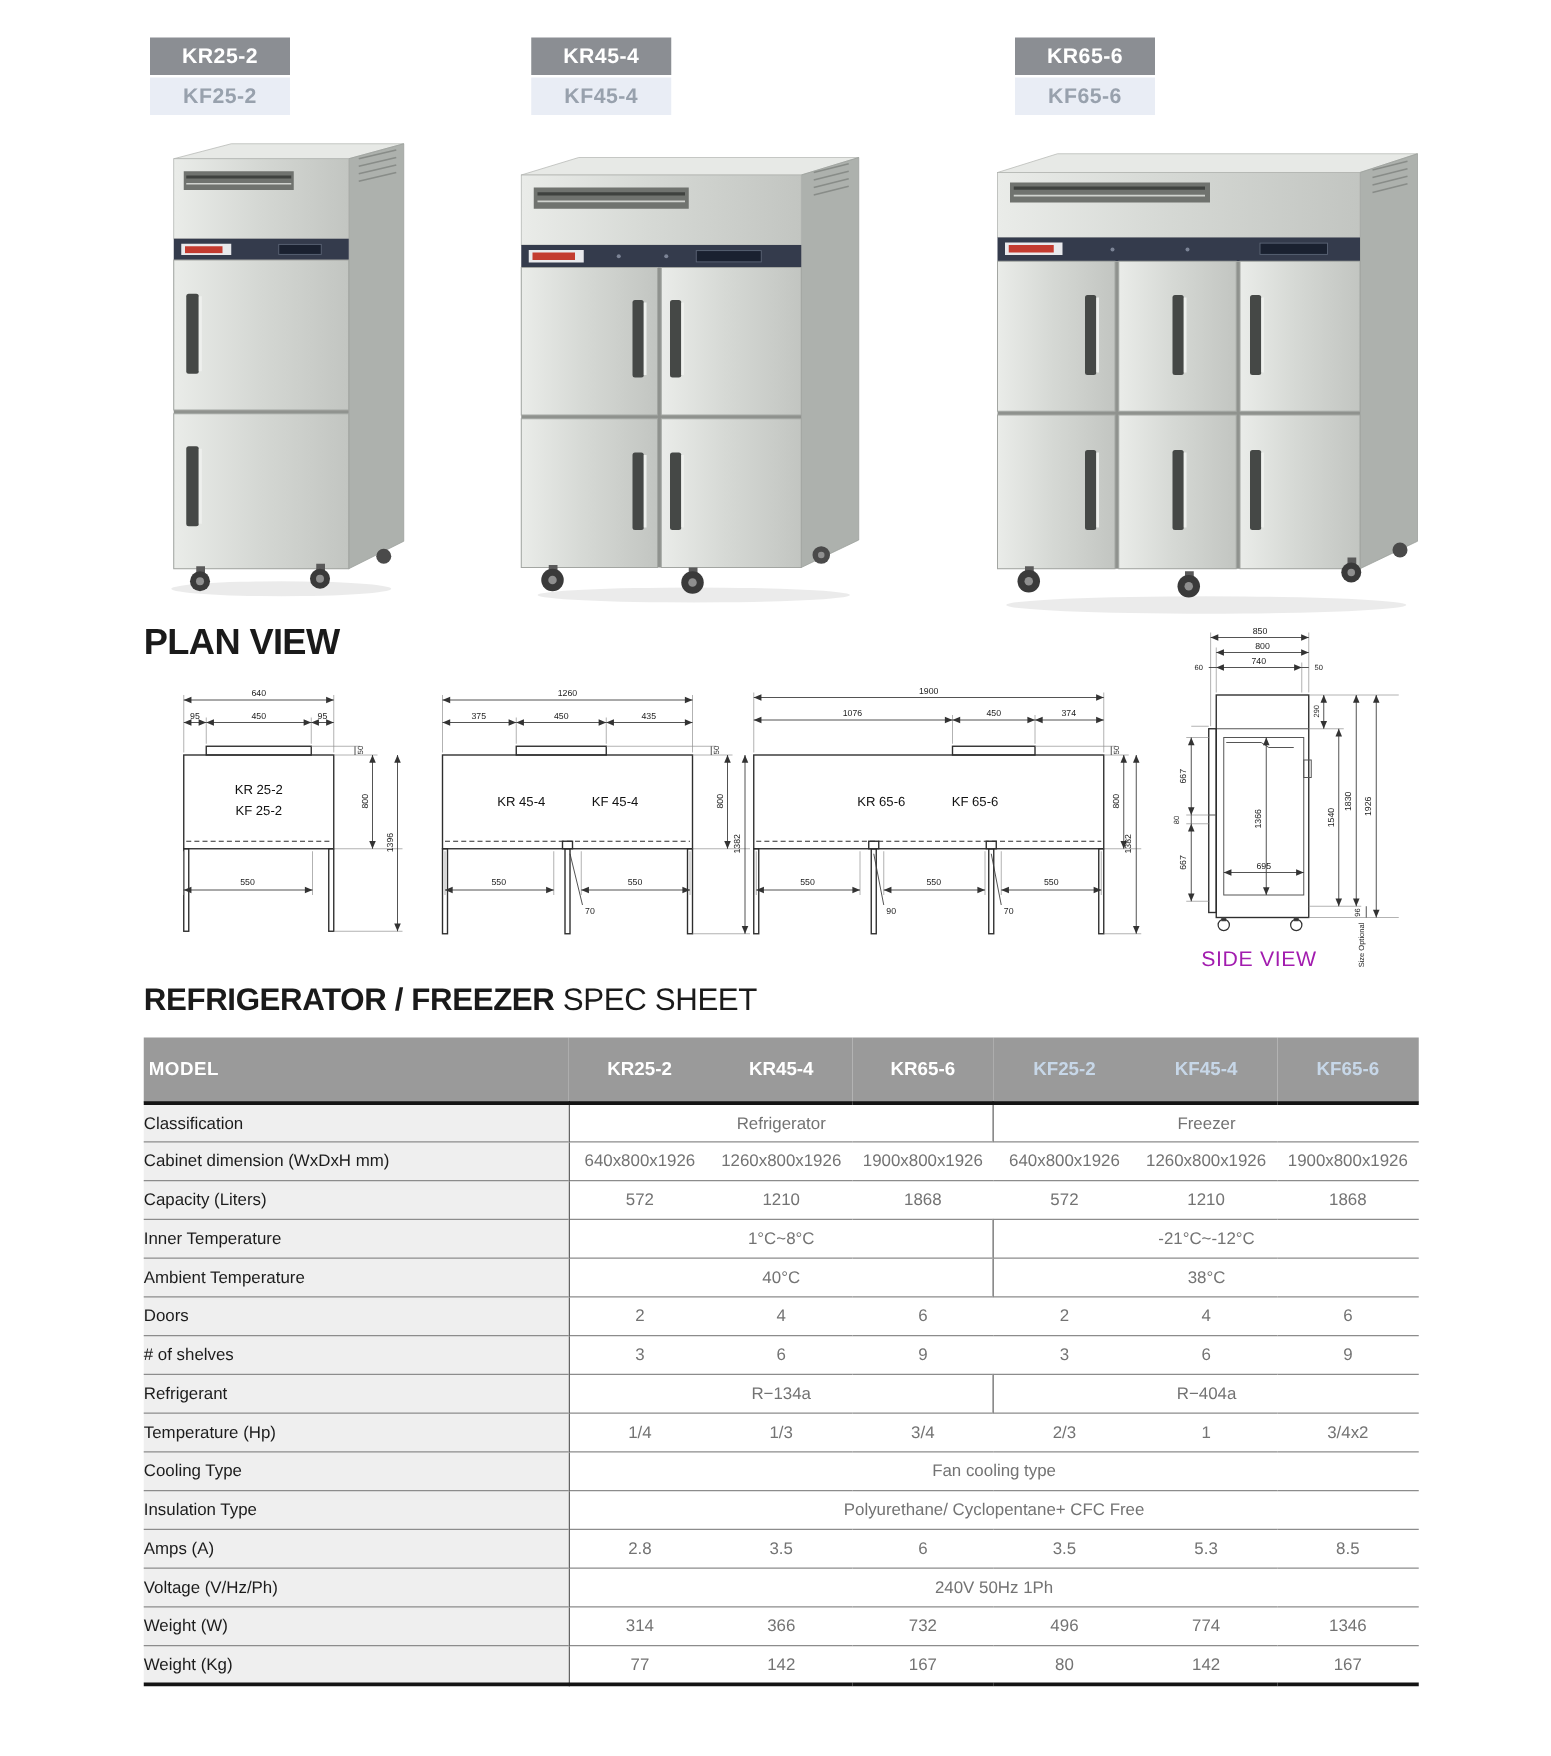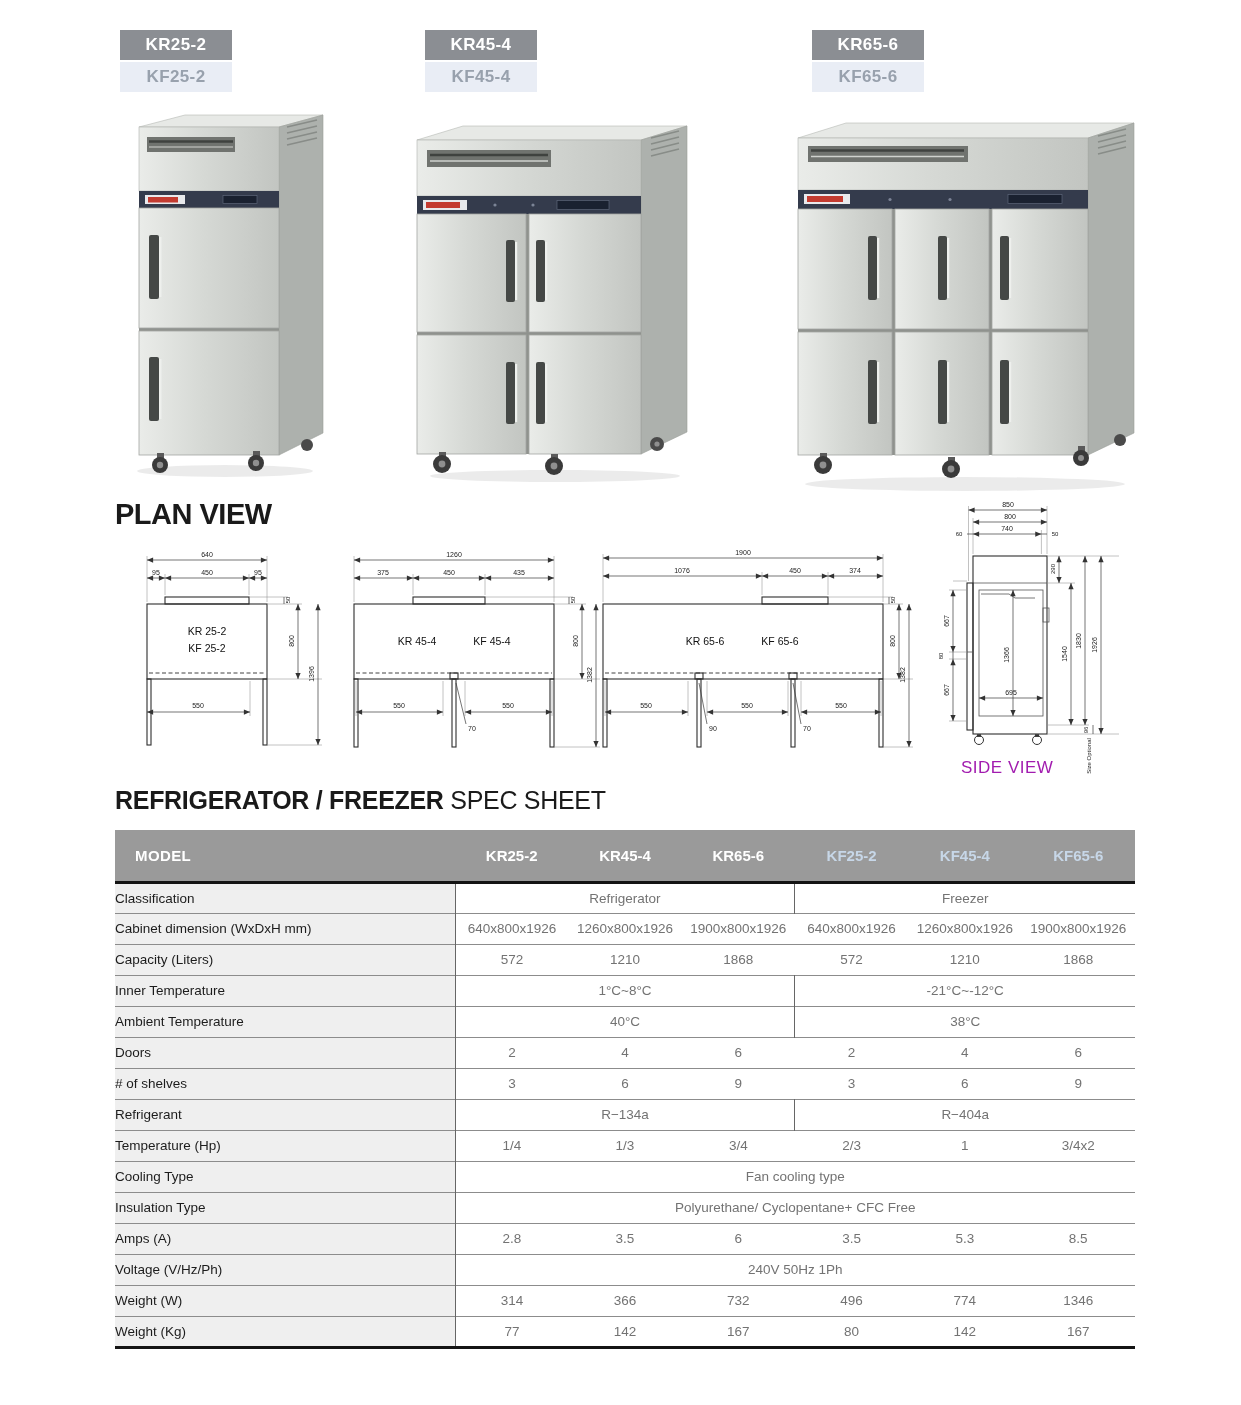--- a/index.html
+++ b/index.html
@@ -34,21 +34,21 @@
   .pt    { font-family:"Liberation Sans",sans-serif; font-size:7px; fill:#222; }
   .pts   { font-family:"Liberation Sans",sans-serif; font-size:6px; fill:#222; }
   .ptm   { font-family:"Liberation Sans",sans-serif; font-size:10.5px; fill:#111; }
 
   
   #spec-table { position:absolute; left:115px; top:830px; width:1020px;
                 border-collapse:collapse; table-layout:fixed; }
   #spec-table thead tr { height:52px; background:#9a9a9a; }
   #spec-table thead { border-bottom:3px solid #141414; }
   #spec-table th { font-size:15px; font-weight:bold; }
-  th.mh { text-align:left; padding-left:20px; color:#ffffff; letter-spacing:0.4px; }
+  th.mh { text-align:left; padding-left:4px; color:#ffffff; letter-spacing:0.4px; }
   th.kr { color:#ffffff; }
   th.kf { color:#c7d7e8; }
   #spec-table tbody tr { height:31px; border-bottom:1px solid #8c8c8c; }
   #spec-table tbody tr:last-child { border-bottom:3px solid #141414; }
   td.lbl { background:#efefef; text-align:left; font-size:13.5px; color:#1c1c1c; }
   td.val { text-align:center; font-size:13.5px; color:#737373; }
   td.bl  { border-left:1px solid #666; }
 </style>
 </head>
 <body>

